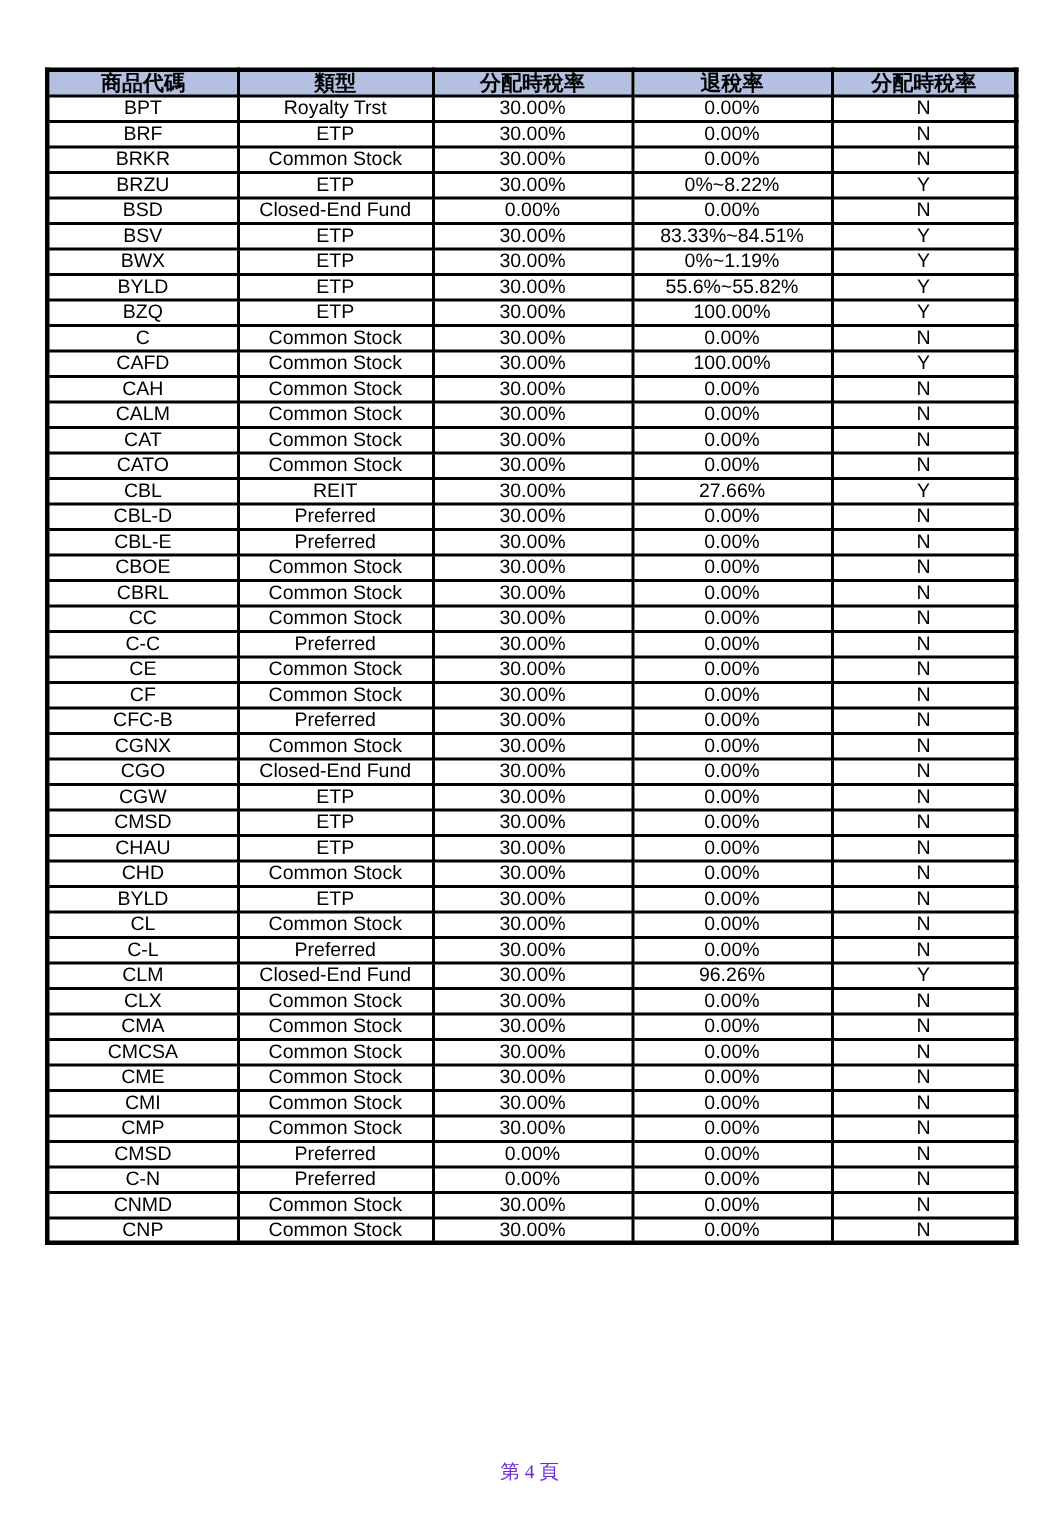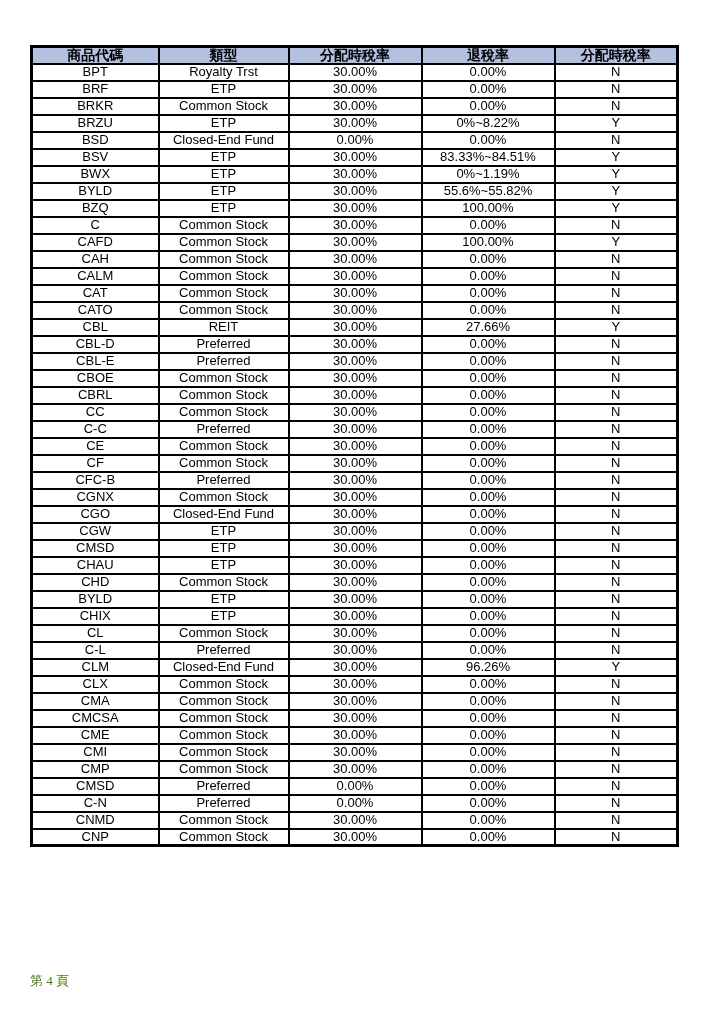--- a/index.html
+++ b/index.html
@@ -47,23 +47,23 @@
   th {
     background: var(--header-bg);
     font-weight: bold;
     font-size: 14px;
   }
   .footer {
     position: absolute;
     top: 972px;
     left: 30px;
     width: 646px;
-    text-align: left;
+    text-align: center;
     font-size: 13px;
-    color: #4d7c0f;
+    color: #6d28d9;
     font-family: "Liberation Serif", "DejaVu Serif", serif;
   }
 </style>
 </head>
 <body>
 
 <div class="table-wrap">
   <table class="data-table">
     <colgroup>
       <col style="width:127px">
@@ -300,27 +300,20 @@
           <td>N</td>
         </tr>
         <tr>
           <td>BYLD</td>
           <td>ETP</td>
           <td>30.00%</td>
           <td>0.00%</td>
           <td>N</td>
         </tr>
         <tr>
-          <td>CHIX</td>
-          <td>ETP</td>
-          <td>30.00%</td>
-          <td>0.00%</td>
-          <td>N</td>
-        </tr>
-        <tr>
           <td>CL</td>
           <td>Common Stock</td>
           <td>30.00%</td>
           <td>0.00%</td>
           <td>N</td>
         </tr>
         <tr>
           <td>C-L</td>
           <td>Preferred</td>
           <td>30.00%</td>

